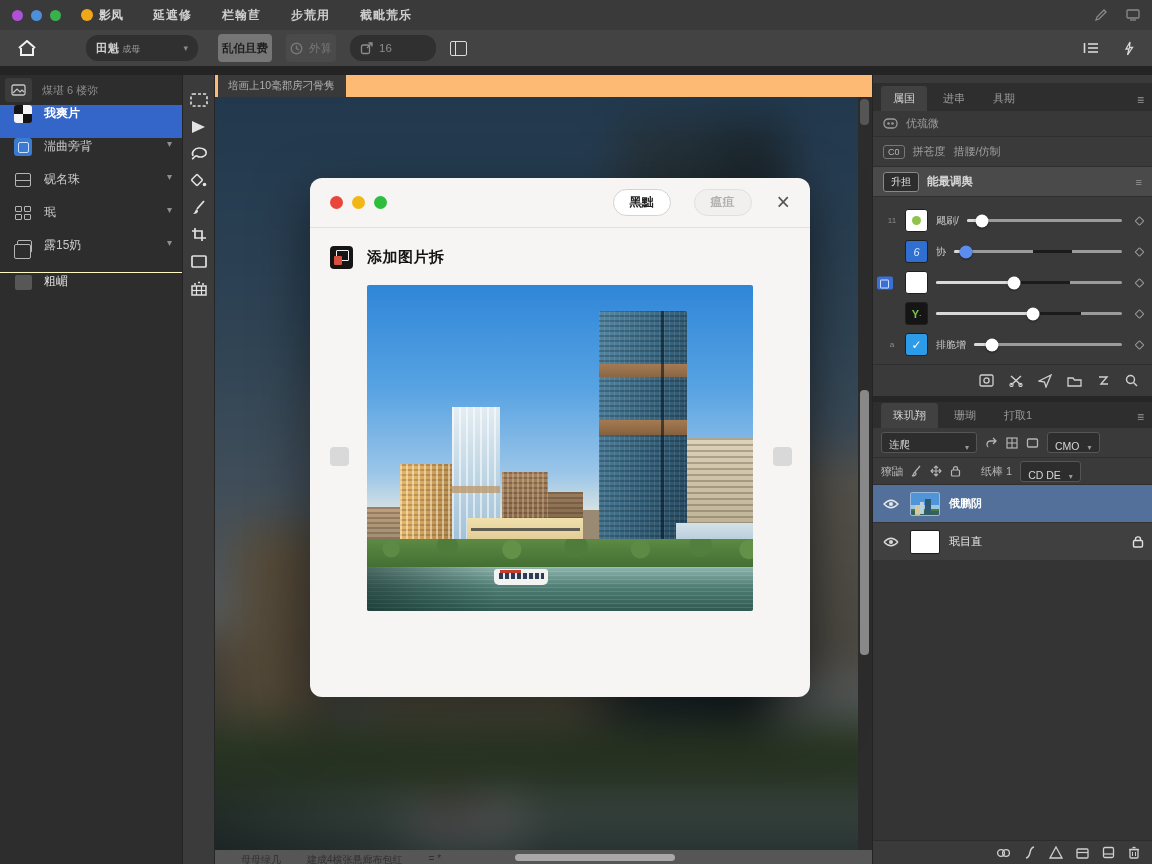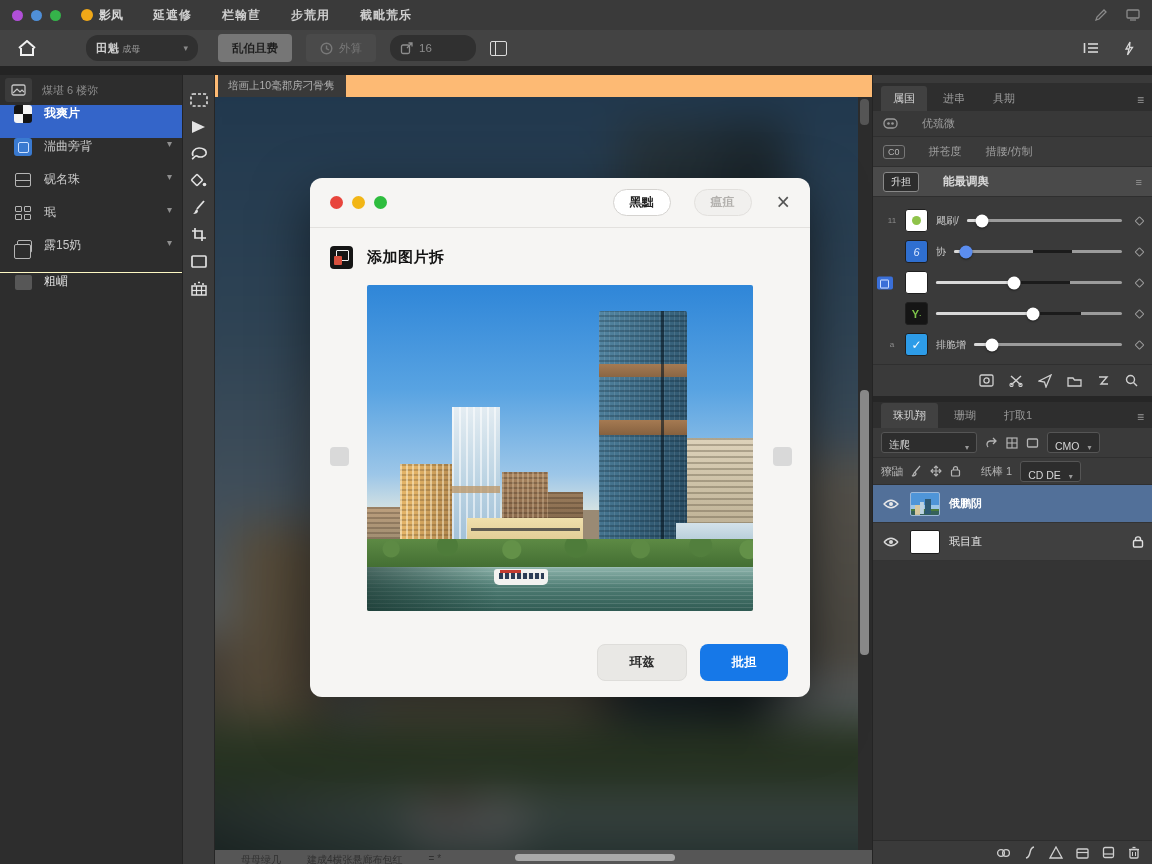--- a/index.html
+++ b/index.html
@@ -15,21 +15,21 @@
   .menu-item{margin-left:22px;color:#cfcfcf;font-weight:bold;letter-spacing:1px}
   .mb-right{margin-left:auto;display:flex;gap:18px;align-items:center;color:#8a8a8a}
 
   
   .toolbar{position:absolute;left:0;top:30px;width:100%;height:36px;background:#434343;
     display:flex;align-items:center;padding:0 10px;gap:14px}
   .tb-home{width:34px;height:26px;display:flex;align-items:center;justify-content:center}
   .tb-field{height:26px;background:#303030;border-radius:12px;display:flex;align-items:center;
     padding:0 10px;font-size:11.5px;color:#cfcfcf;gap:6px}
   .tb-select{width:112px;margin-left:28px;justify-content:space-between}
-  .tb-btn{height:28px;border-radius:4px;padding:0 14px;display:flex;align-items:center;
+  .tb-btn{height:28px;border-radius:4px;padding:0 4px;display:flex;align-items:center;
     font-size:11.5px;gap:6px}
   .tb-btn.primary{background:#767676;color:#1d1d1d;font-weight:bold;margin-left:6px}
   .tb-btn.disabled{background:#4a4a4a;color:#787878}
   .tb-share{width:86px;color:#8d8d8d}
   .panel-toggle{width:17px;height:15px;border:1.6px solid #dcdcdc;border-radius:2px;position:relative}
   .panel-toggle::before{content:"";position:absolute;left:4px;top:0;bottom:0;border-left:1.6px solid #dcdcdc}
   .tb-right{margin-left:auto;display:flex;gap:24px;align-items:center;padding-right:8px;color:#d8d8d8}
 
   .gapband{position:absolute;left:0;top:66px;width:100%;height:9px;background:#242424}
 
@@ -153,21 +153,21 @@
   .boat::before{content:"";position:absolute;left:8%;top:30%;width:84%;height:34%;
     background:repeating-linear-gradient(90deg,#2c3c55 0 4px,#e8e8e6 4px 6px)}
   .boat::after{content:"";position:absolute;left:10%;top:8%;width:40%;height:18%;background:#c23c30}
 
   
   .rpanel{width:280px;flex:none;background:#3a3a3a;display:flex;flex-direction:column;border-left:1px solid #242424}
   .ptabs{height:28px;margin-top:8px;display:flex;align-items:flex-end;background:#2e2e2e;padding:0 8px;gap:4px}
   .ptab{padding:5px 12px;font-size:11px;color:#9a9a9a}
   .ptab.active{background:#414141;color:#d8d8d8;border-radius:3px 3px 0 0}
   .ptabs .burger{margin-left:auto;color:#9a9a9a;font-size:12px;padding-bottom:4px}
-  .prow{display:flex;align-items:center;gap:24px;padding:0 10px;border-bottom:1px solid #2f2f2f;font-size:11px;color:#9e9e9e}
+  .prow{display:flex;align-items:center;gap:8px;padding:0 10px;border-bottom:1px solid #2f2f2f;font-size:11px;color:#9e9e9e}
   .quickrow{height:26px;background:#383838}
   .moderow{height:30px}
   .badge{border:1px solid #777;border-radius:3px;font-size:9px;padding:1px 4px;color:#b5b5b5}
   .presetrow{height:30px;background:#4a4a4a;border-bottom:1px solid #2f2f2f}
   .chip{border:1px solid #888;background:#2d2d2d;border-radius:3px;font-size:10px;color:#e0e0e0;padding:2px 7px}
   .presetrow .plabel{color:#d8d8d8;font-size:11.5px;font-weight:bold}
   .presetrow .burger{margin-left:auto;color:#9a9a9a}
 
   .sliders{padding:8px 0 4px}
   .srow{position:relative;height:31px;display:flex;align-items:center;padding:0 30px 0 6px}
@@ -484,28 +484,20 @@
               <div class="cs b-rglass"></div>
               <div class="cs trees"></div>
               <div class="cs water"></div>
               <div class="cs boat"></div>
             </div>
           </div>
 
           <span class="navsq" style="left:20px"></span>
           <span class="navsq" style="left:463px"></span>
 
-          <div class="dlg-foot">
-            <span class="foot-btn gray">
-              <span>珥兹</span>
-            </span>
-            <span class="foot-btn blue">
-              <span>批担</span>
-            </span>
-          </div>
         </div>
 
       </div>
     </div>
 
     <aside class="rpanel">
 
       <div class="ptabs">
         <span class="ptab active">属国</span>
         <span class="ptab">进串</span>

